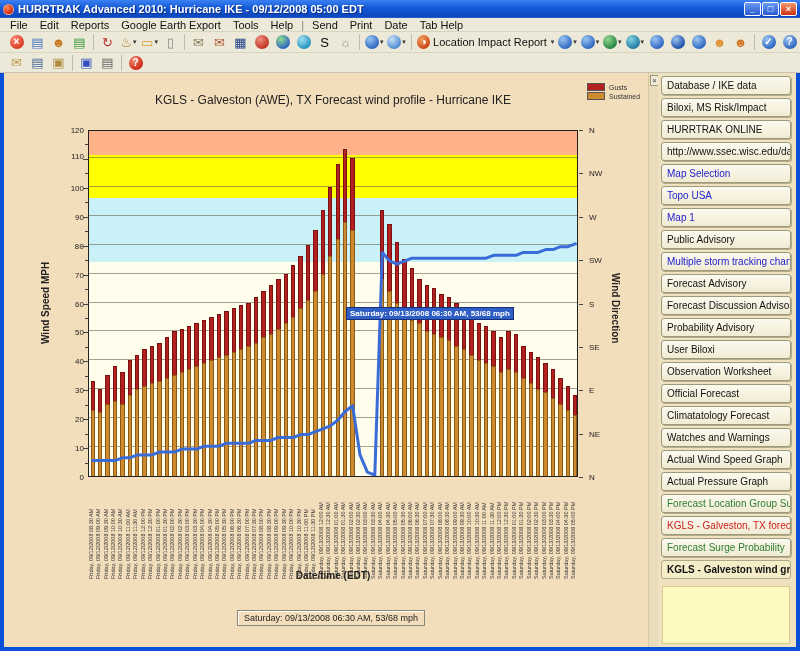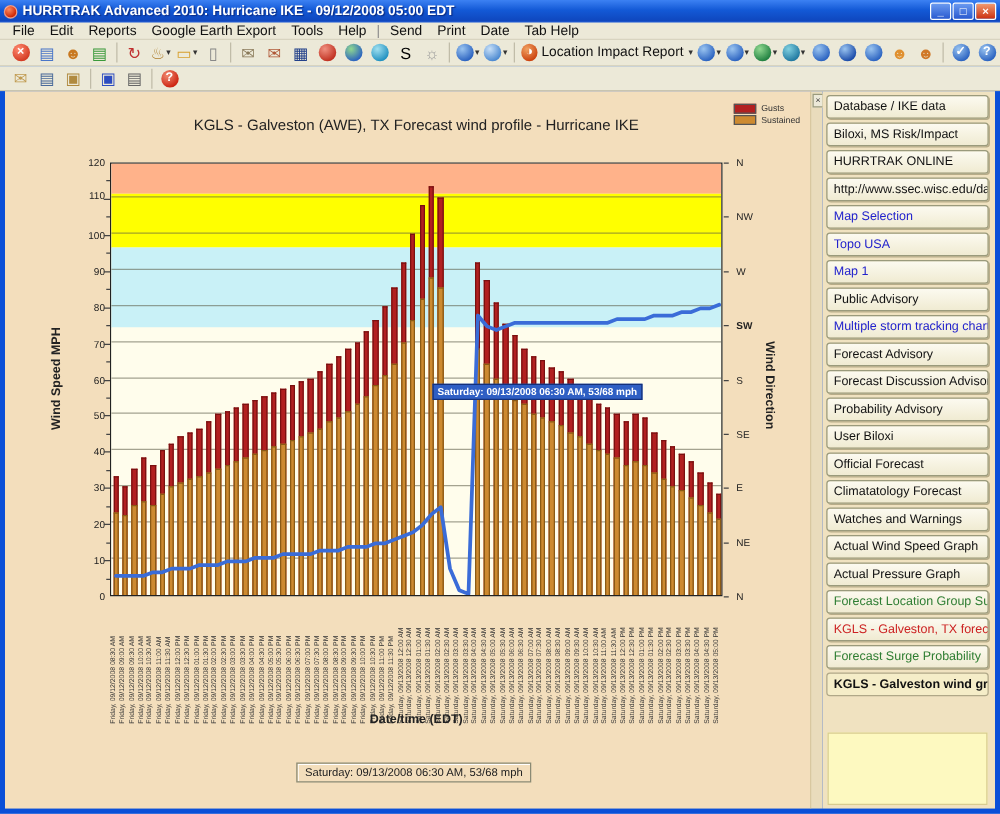--- a/index.html
+++ b/index.html
@@ -470,21 +470,21 @@
             <div class="xlab" style="left: 483.288px;">Saturday, 09/13/2008 05:00 PM</div>
           </div>
       <div class="ylab" style="top: 400px;">0</div>
           <div class="ylab" style="top: 371.083px;">10</div>
           <div class="ylab" style="top: 342.167px;">20</div>
           <div class="ylab" style="top: 313.25px;">30</div>
           <div class="ylab" style="top: 284.333px;">40</div>
           <div class="ylab" style="top: 255.417px;">50</div>
           <div class="ylab" style="top: 226.5px;">60</div>
           <div class="ylab" style="top: 197.583px;">70</div>
-          <div class="ylab" style="top: 168.667px;">80</div>
+          <div class="ylab" style="top: 168.667px; font-family: Liberation Mono, monospace;">80</div>
           <div class="ylab" style="top: 139.75px;">90</div>
           <div class="ylab" style="top: 110.833px;">100</div>
           <div class="ylab" style="top: 79px;">110</div>
           <div class="ylab" style="top: 53px;">120</div>
           <div class="ytick" style="left: 81px; width: 3px; top: 389.542px;"></div>
           <div class="ytick" style="left: 79px; width: 5px; top: 375.083px;"></div>
           <div class="ytick" style="left: 81px; width: 3px; top: 360.625px;"></div>
           <div class="ytick" style="left: 79px; width: 5px; top: 346.167px;"></div>
           <div class="ytick" style="left: 81px; width: 3px; top: 331.708px;"></div>
           <div class="ytick" style="left: 79px; width: 5px; top: 317.25px;"></div>
@@ -508,21 +508,21 @@
           <div class="rlab" style="top: 400px;">N</div>
           <div class="ytick" style="left: 575px; width: 4px; top: 404px;"></div>
           <div class="rlab" style="top: 356.625px;">NE</div>
           <div class="ytick" style="left: 575px; width: 4px; top: 360.625px;"></div>
           <div class="rlab" style="top: 313.25px;">E</div>
           <div class="ytick" style="left: 575px; width: 4px; top: 317.25px;"></div>
           <div class="rlab" style="top: 269.875px;">SE</div>
           <div class="ytick" style="left: 575px; width: 4px; top: 273.875px;"></div>
           <div class="rlab" style="top: 226.5px;">S</div>
           <div class="ytick" style="left: 575px; width: 4px; top: 230.5px;"></div>
-          <div class="rlab" style="top: 183.125px; font-weight: bold;">SW</div>
+          <div class="rlab" style="top: 183.125px;">SW</div>
           <div class="ytick" style="left: 575px; width: 4px; top: 187.125px;"></div>
           <div class="rlab" style="top: 139.75px;">W</div>
           <div class="ytick" style="left: 575px; width: 4px; top: 143.75px;"></div>
           <div class="rlab" style="top: 96.375px;">NW</div>
           <div class="ytick" style="left: 575px; width: 4px; top: 100.375px;"></div>
           <div class="rlab" style="top: 53px;">N</div>
           <div class="ytick" style="left: 575px; width: 4px; top: 57px;"></div>
         </div>
       <div id="xaxis-title">Date/time (EDT)</div>
       <div id="caption-box">Saturday: 09/13/2008 06:30 AM, 53/68 mph</div>
@@ -537,20 +537,21 @@
         <div class="side-btn c-black">http://www.ssec.wisc.edu/data/g8/lat</div>
         <div class="side-btn c-blue">Map Selection</div>
         <div class="side-btn c-blue">Topo USA</div>
         <div class="side-btn c-blue">Map 1</div>
         <div class="side-btn c-black">Public Advisory</div>
         <div class="side-btn c-blue">Multiple storm tracking chart</div>
         <div class="side-btn c-black">Forecast Advisory</div>
         <div class="side-btn c-black">Forecast Discussion Advisory</div>
         <div class="side-btn c-black">Probability Advisory</div>
         <div class="side-btn c-black">User Biloxi</div>
+        <div class="side-btn c-black">Observation Worksheet</div>
         <div class="side-btn c-black">Official Forecast</div>
         <div class="side-btn c-black">Climatatology Forecast</div>
         <div class="side-btn c-black">Watches and Warnings</div>
         <div class="side-btn c-black">Actual Wind Speed Graph</div>
         <div class="side-btn c-black">Actual Pressure Graph</div>
         <div class="side-btn c-green">Forecast Location Group Summary</div>
         <div class="side-btn c-red">KGLS - Galveston, TX  forecast deta</div>
         <div class="side-btn c-green">Forecast Surge Probability</div>
         <div class="side-btn c-black active">KGLS - Galveston wind graph</div>
         <div id="side-filler"></div>

